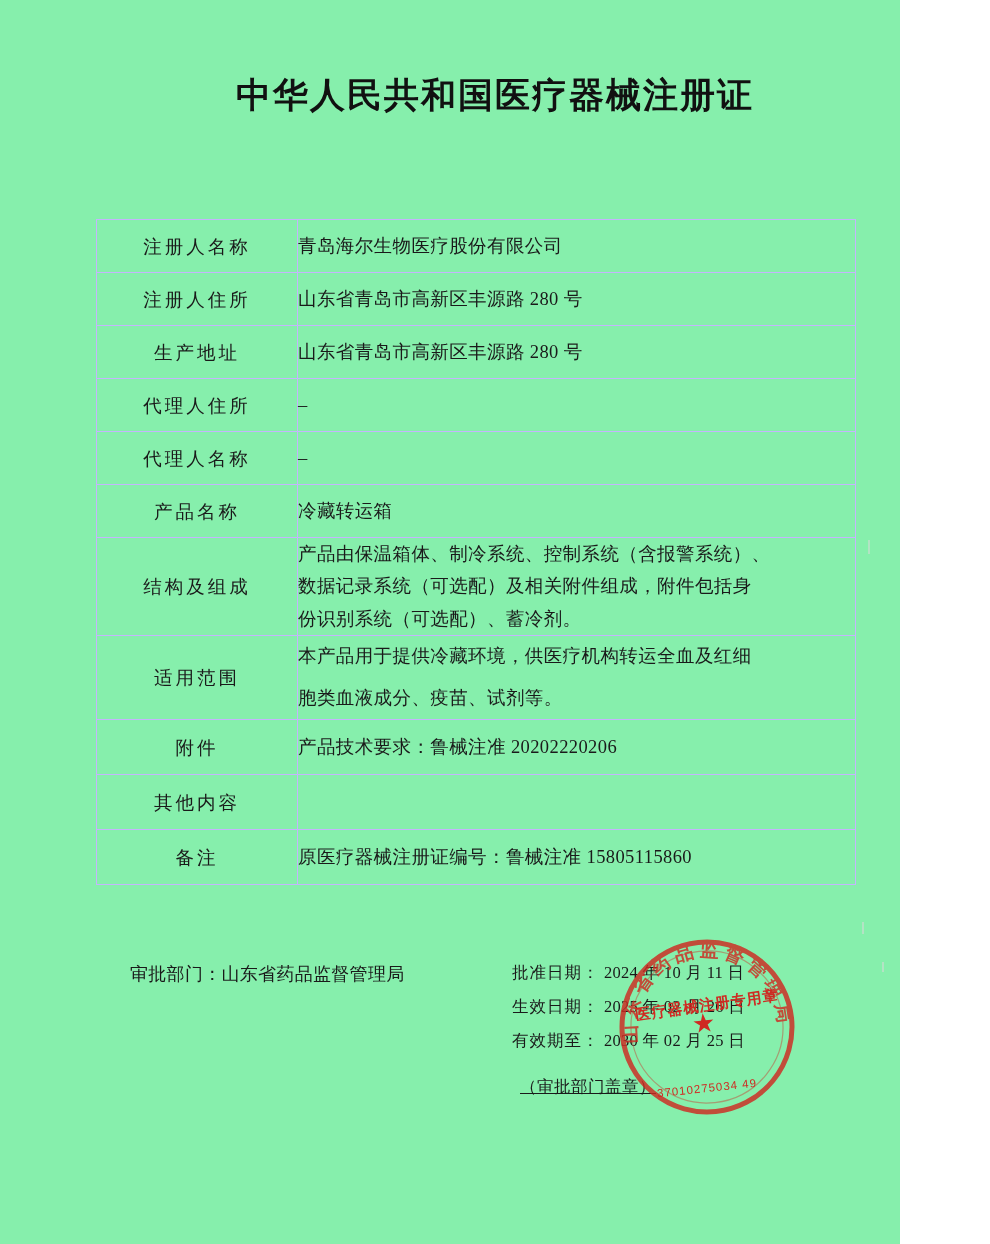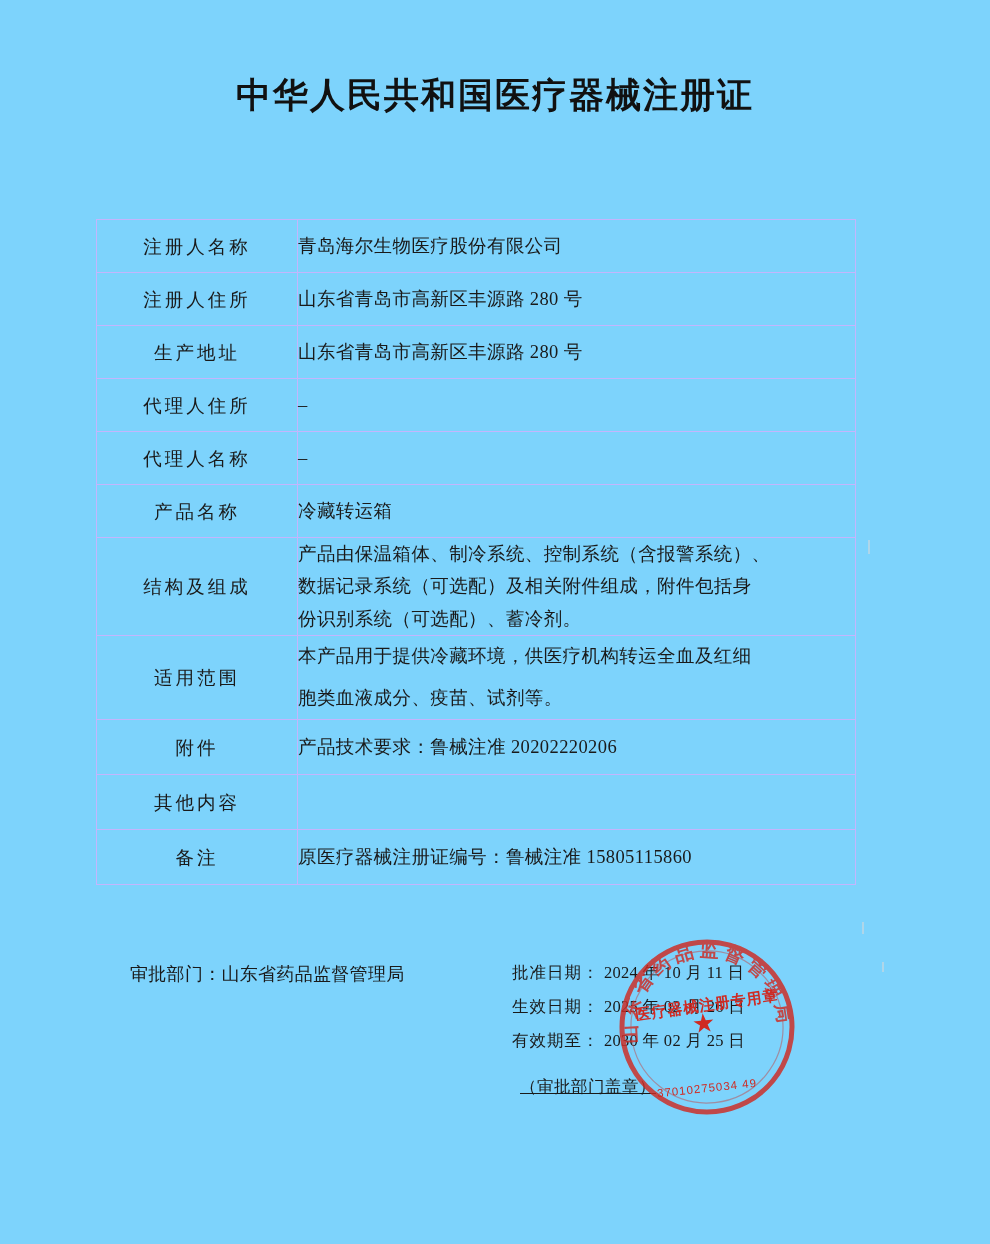--- a/index.html
+++ b/index.html
@@ -10,23 +10,23 @@
   body {
     width: 990px;
     height: 1244px;
     position: relative;
     font-family: "Liberation Serif", "DejaVu Serif", serif;
     color: #1a1a1a;
     overflow: hidden;
   }
   .page {
     position: relative;
-    width: 990px;
+    width: 900px;
     height: 1244px;
-    background: #7dd3fc;
+    background: #86efac;
   }
   .doc-title {
     position: absolute;
     top: 72px;
     left: 0;
     width: 990px;
     text-align: center;
     font-size: 35px;
     font-weight: bold;
     letter-spacing: 2px;

